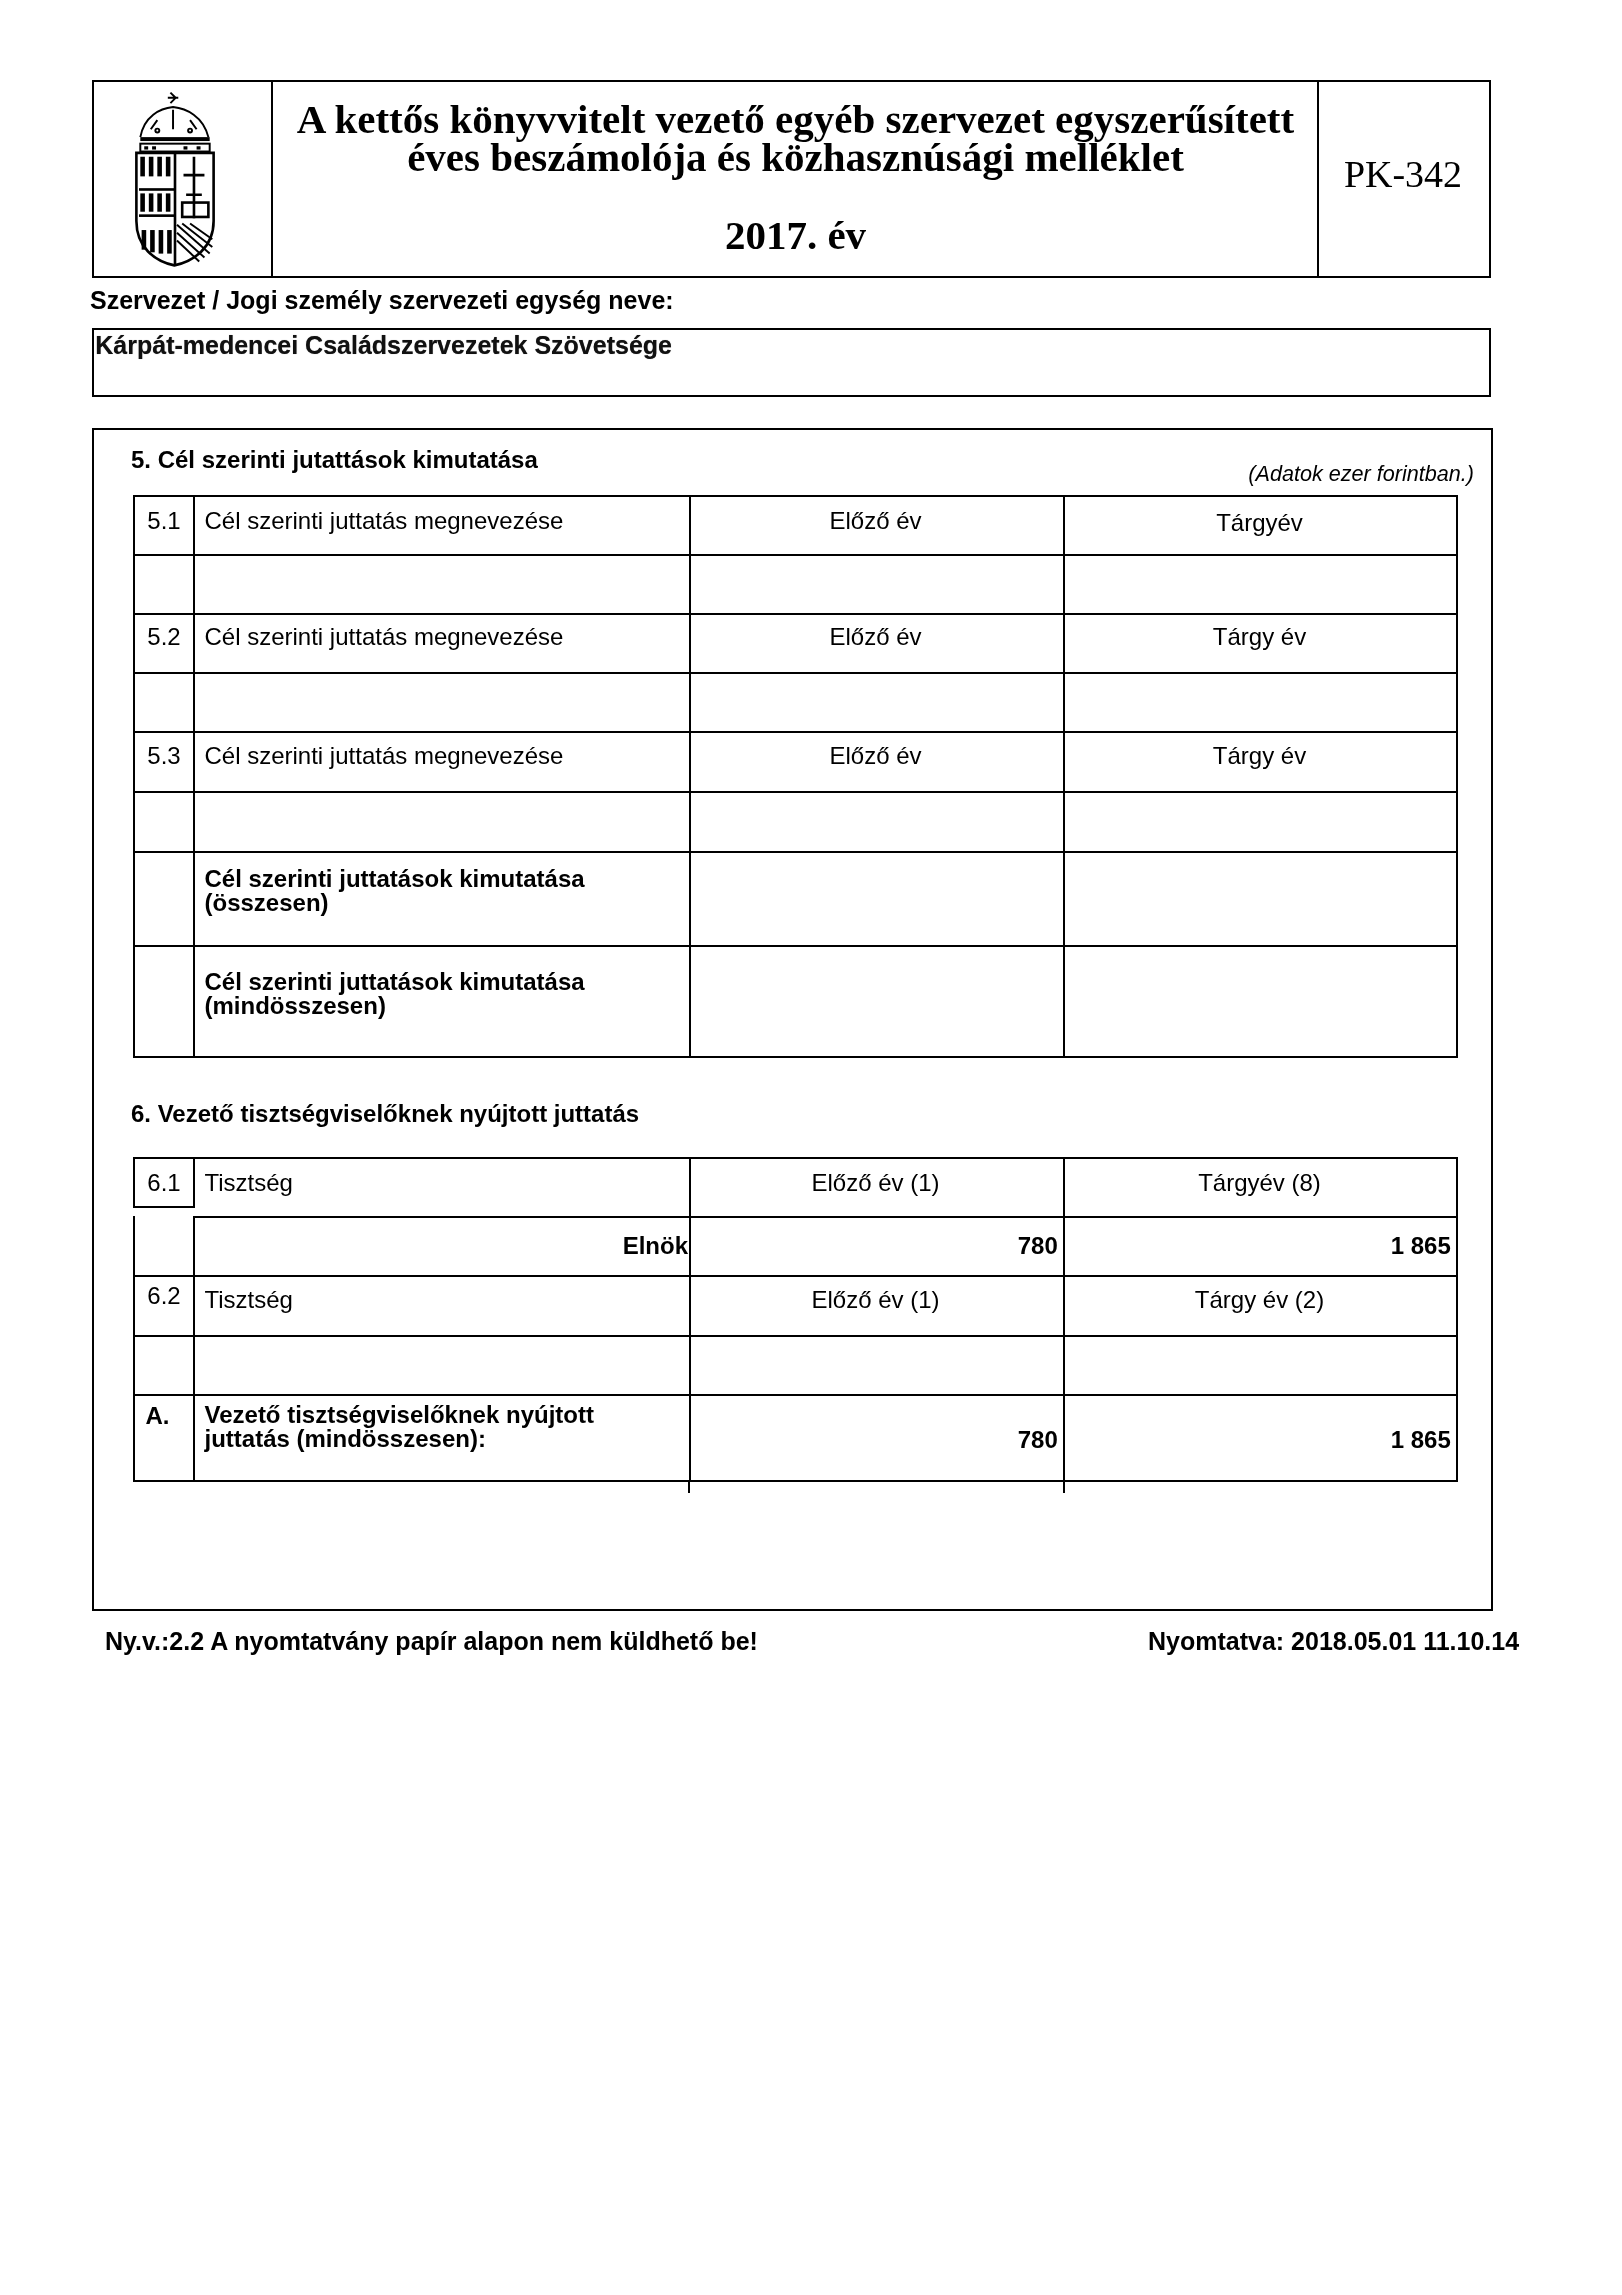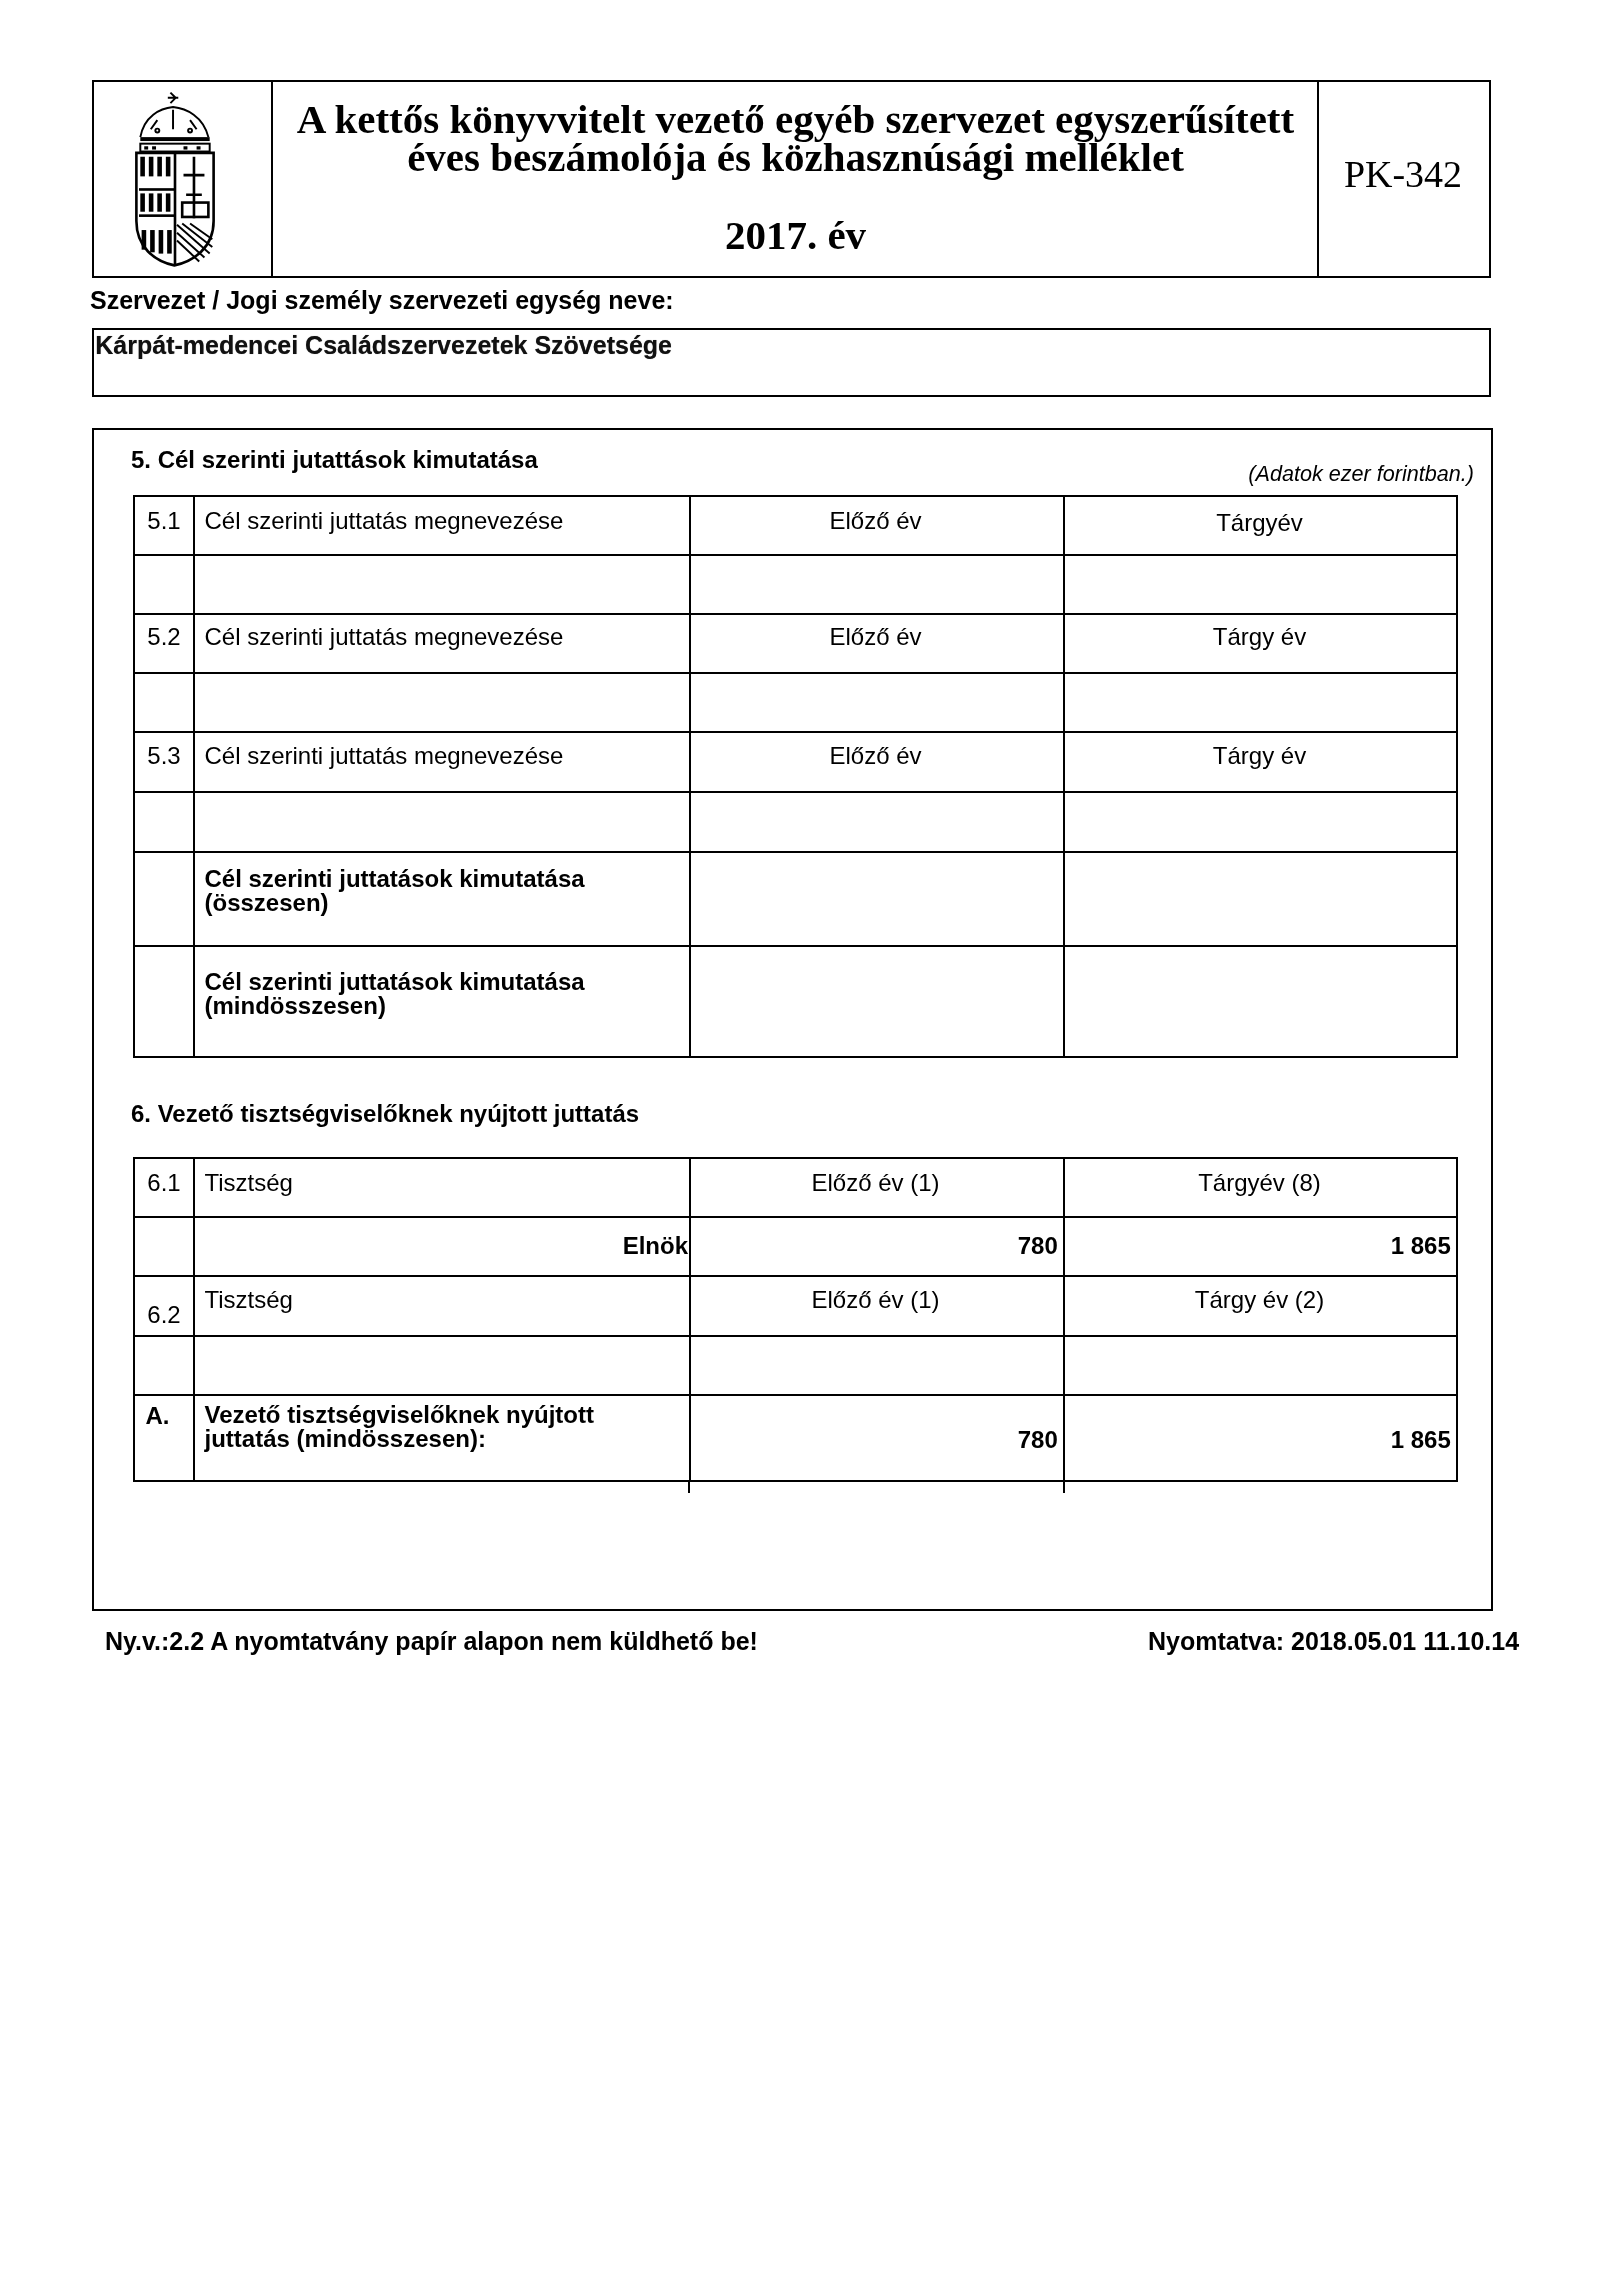--- a/index.html
+++ b/index.html
@@ -209,21 +209,21 @@
 <div class="cell first" style="left: 133px; top: 945px; width: 62px; height: 113px;"></div>
 <div class="cell" style="left: 194px; top: 945px; width: 497px; height: 113px;">
     <span class="t t-left bold wrap" style="top: 25px; right: 13px; line-height: 23.6px;">Cél szerinti juttatások kimutatása (mindösszesen)</span>
   </div>
 <div class="cell" style="left: 688px; top: 945px; width: 377px; height: 113px;">
     <span class="t t-num" style="top: 10.5px;"></span>
   </div>
 <div class="cell" style="left: 1063px; top: 945px; width: 395px; height: 113px;">
     <span class="t t-num" style="top: 10.5px;"></span>
   </div>
-<div class="cell first topline" style="left: 133px; top: 1157px; width: 62px; height: 61px;">
+<div class="cell first topline" style="left: 133px; top: 1157px; width: 62px; height: 51px;">
     <span class="t t-center" style="top: 10.5px;">6.1</span>
   </div>
 <div class="cell topline" style="left: 194px; top: 1157px; width: 497px; height: 61px;">
     <span class="t t-left" style="top: 10.5px;">Tisztség</span>
   </div>
 <div class="cell topline" style="left: 688px; top: 1157px; width: 377px; height: 61px;">
     <span class="t t-center" style="top: 10.5px;">Előző év (1)</span>
   </div>
 <div class="cell topline" style="left: 1063px; top: 1157px; width: 395px; height: 61px;">
     <span class="t t-center" style="top: 10.5px;">Tárgyév (8)</span>
@@ -232,21 +232,21 @@
 <div class="cell" style="left: 194px; top: 1216px; width: 497px; height: 61px;">
     <span class="t t-right bold" style="top: 17px;">Elnök</span>
   </div>
 <div class="cell" style="left: 688px; top: 1216px; width: 377px; height: 61px;">
     <span class="t t-num bold" style="top: 17px;">780</span>
   </div>
 <div class="cell" style="left: 1063px; top: 1216px; width: 395px; height: 61px;">
     <span class="t t-num bold" style="top: 17px;">1 865</span>
   </div>
 <div class="cell first" style="left: 133px; top: 1276px; width: 62px; height: 61px;">
-    <span class="t t-center" style="top: 26px;">6.2</span>
+    <span class="t t-center" style="top: 7px;">6.2</span>
   </div>
 <div class="cell" style="left: 194px; top: 1276px; width: 497px; height: 61px;">
     <span class="t t-left" style="top: 10.5px;">Tisztség</span>
   </div>
 <div class="cell" style="left: 688px; top: 1276px; width: 377px; height: 61px;">
     <span class="t t-center" style="top: 10.5px;">Előző év (1)</span>
   </div>
 <div class="cell" style="left: 1063px; top: 1276px; width: 395px; height: 61px;">
     <span class="t t-center" style="top: 10.5px;">Tárgy év (2)</span>
   </div>

